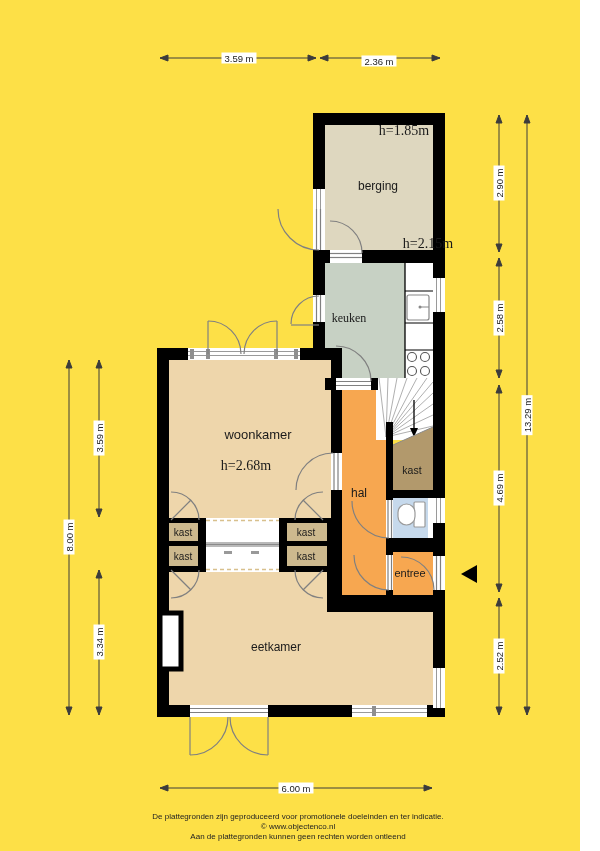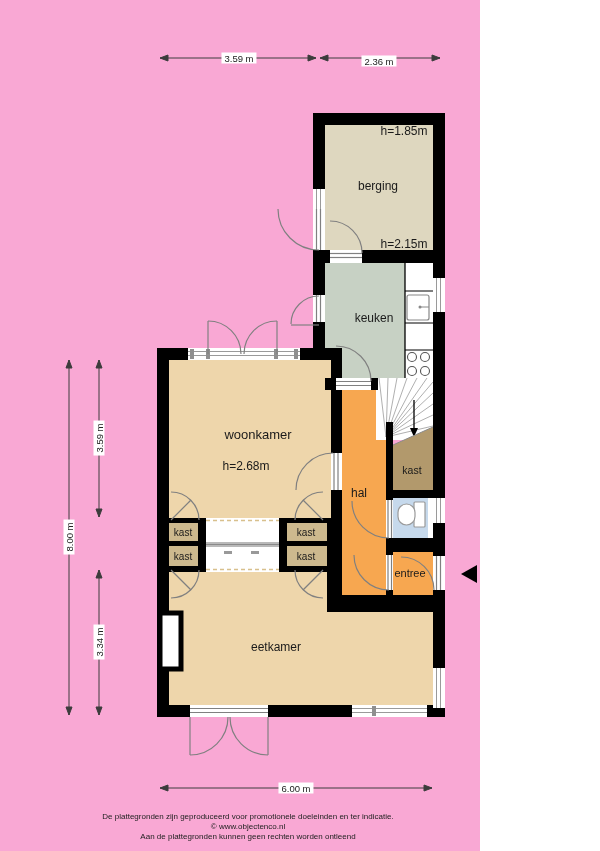--- a/index.html
+++ b/index.html
@@ -1,27 +1,27 @@
 <!DOCTYPE html>
 <html><head>
 <meta charset="utf-8">
 <style>
   html,body{margin:0;padding:0;background:#ffffff;}
   .page{
-    position:relative;width:480px;height:851px;background:#f9a8d4;overflow:hidden;
+    position:relative;width:580px;height:851px;background:#fde047;overflow:hidden;
     font-family:"Liberation Sans","DejaVu Sans",sans-serif;color:#111;
   }
   .page svg{position:absolute;left:0;top:0;}
   .lbl{position:absolute;transform:translate(-50%,-50%);white-space:nowrap;color:#1a1a1a;}
   .title1{top:15px;left:50%;transform:translate(-50%,-50%);font-size:11.5px;font-weight:bold;}
   .title2{top:29px;left:50%;transform:translate(-50%,-50%);font-size:11.5px;font-weight:bold;}
   .room{font-size:12px;}
   .room-big{font-size:13px;margin-left:12px;}
   .room-sm{font-size:10px;}
-  .hgt{font-size:12px;}
+  .hgt{font-size:14px;font-family:Liberation Serif, serif;}
   .dim{font-size:9.5px;background:#fff;padding:0 3px;color:#222;}
   .dim.v{transform:translate(-50%,-50%) rotate(-90deg);}
   .footer{position:absolute;left:16px;right:0;top:812px;text-align:center;font-size:8px;line-height:10px;color:#222;}
 </style>
 </head>
 <body>
 
 <div class="page">
 
   <svg width="600" height="851" viewBox="0 0 600 851">
@@ -322,22 +322,22 @@
   <div class="lbl dim v" style="left:99px;top:642px;">3.34 m</div>
   <div class="lbl dim v" style="left:499px;top:183px;">2.90 m</div>
   <div class="lbl dim v" style="left:499px;top:318px;">2.58 m</div>
   <div class="lbl dim v" style="left:499px;top:488px;">4.69 m</div>
   <div class="lbl dim v" style="left:499px;top:656px;">2.52 m</div>
   <div class="lbl dim v" style="left:527px;top:415px;">13.29 m</div>
   <div class="lbl dim" style="left:296px;top:788px;">6.00 m</div>
 
   <div class="lbl room" style="left:378px;top:186px;">berging</div>
   <div class="lbl hgt" style="left:404px;top:131px;">h=1.85m</div>
-  <div class="lbl hgt" style="left:404px;top:244px;">h=2.15m</div>
-  <div class="lbl room" style="left:374px;top:318px;">keuken</div>
+  <div class="lbl hgt" style="left:428px;top:244px;">h=2.15m</div>
+  <div class="lbl room" style="left:349px;top:318px;font-family:Liberation Serif, serif;">keuken</div>
   <div class="lbl room-big" style="left:246px;top:434px;">woonkamer</div>
   <div class="lbl hgt" style="left:246px;top:449px;margin-top:17px;">h=2.68m</div>
   <div class="lbl room" style="left:359px;top:493px;">hal</div>
   <div class="lbl room-sm" style="left:412px;top:470px;font-size:10.5px;">kast</div>
   <div class="lbl room-sm" style="left:183px;top:532px;">kast</div>
   <div class="lbl room-sm" style="left:183px;top:556px;">kast</div>
   <div class="lbl room-sm" style="left:306px;top:532px;">kast</div>
   <div class="lbl room-sm" style="left:306px;top:556px;">kast</div>
   <div class="lbl" style="left:410px;top:573px;font-size:11px;">entree</div>
   <div class="lbl room" style="left:249px;top:647px;margin-left:27px;">eetkamer</div>

